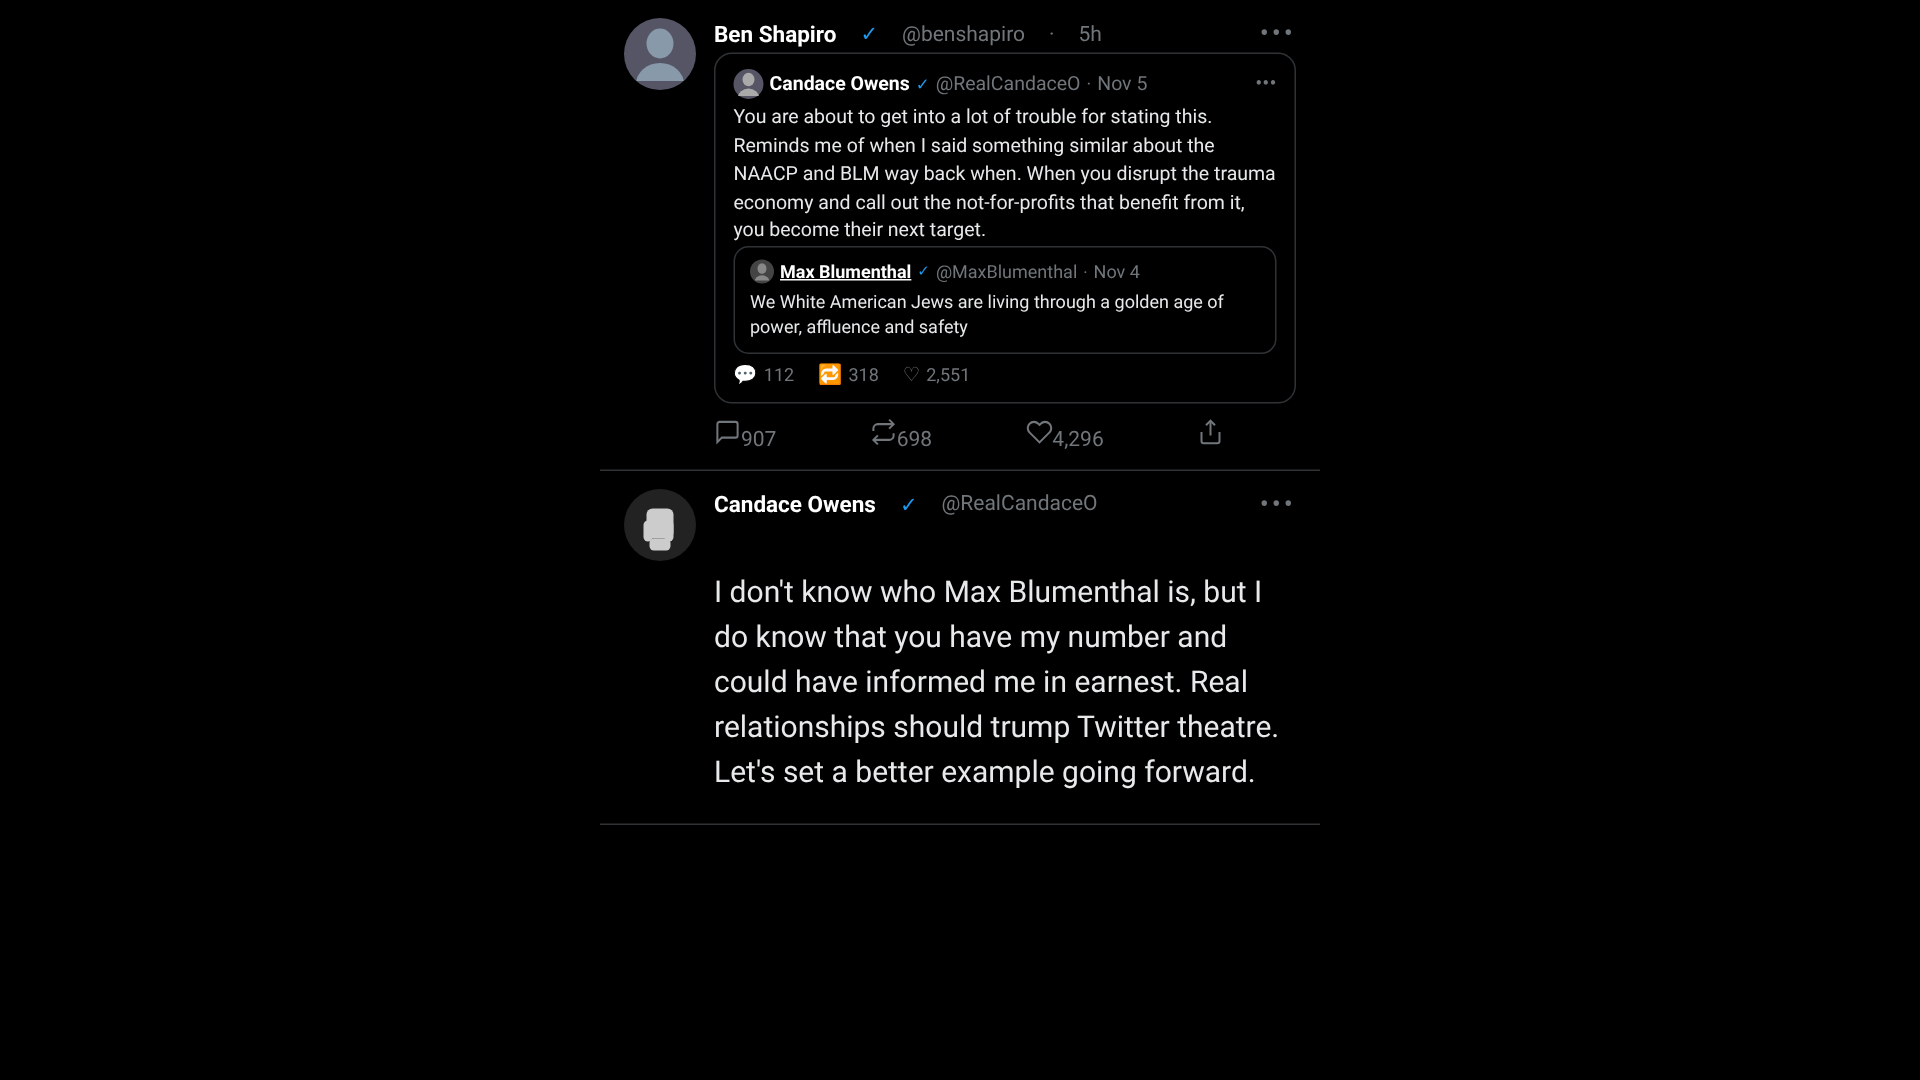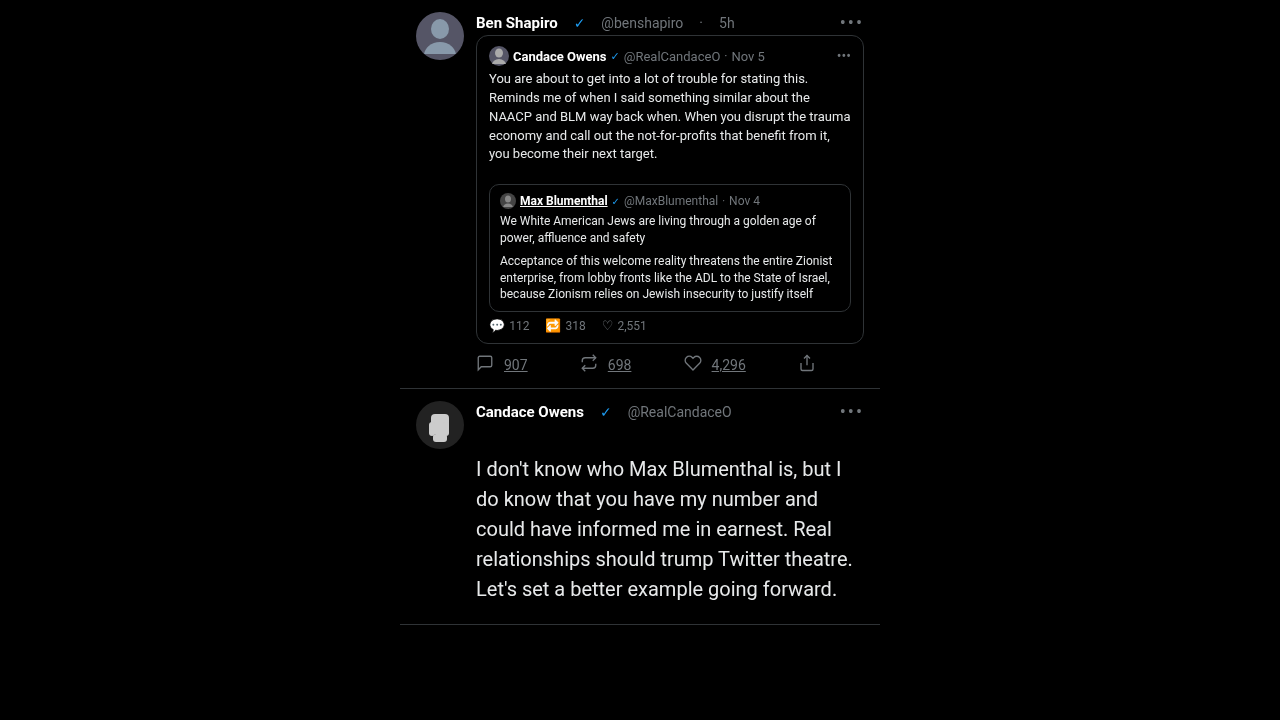--- a/index.html
+++ b/index.html
@@ -141,21 +141,21 @@
       font-size: 13px;
     }
     .qt-more {
       color: #71767b;
       font-size: 14px;
     }
     .qt-text {
       font-size: 13px;
       color: #e7e9ea;
       line-height: 1.45;
-      margin-bottom: 20px;
+      margin-bottom: 0;
     }
     .qt-inner {
       border: 1px solid #2f3336;
       border-radius: 10px;
       padding: 8px 10px;
       margin-bottom: 6px;
     }
     .qt-inner-header {
       display: flex;
       align-items: center;
@@ -215,26 +215,25 @@
       font-size: 13px;
     }
     .tweet-actions {
       display: flex;
       align-items: center;
       justify-content: space-between;
       max-width: 340px;
     }
     .action-btn {
       display: flex;
-      align-items: center;
-      gap: 10px;
+      align-items: flex-end;
+      gap: 0;
       color: #71767b;
       font-size: 14px;
       cursor: pointer;
-      text-decoration: underline;
     }
     .action-icon {
       font-size: 16px;
     }
     .replying-to {
       font-size: 14px;
       color: #71767b;
       margin-bottom: 8px;
     }
     .replying-to a {
@@ -305,21 +304,20 @@
                 <ellipse cx="5" cy="13" rx="5" ry="4.5" fill="#888"></ellipse>
               </svg>
             </div>
             <span class="qt-inner-name">Max Blumenthal</span>
             <span class="verified-icon" style="font-size:10px;">✓</span>
             <span class="qt-inner-handle">@MaxBlumenthal</span>
             <span class="dot" style="font-size:11px;">·</span>
             <span class="qt-inner-date">Nov 4</span>
           </div>
           <div class="qt-inner-text">We White American Jews are living through a golden age of power, affluence and safety</div>
-          <div class="qt-inner-text" style="margin-top:6px;">Acceptance of this welcome reality threatens the entire Zionist enterprise, from lobby fronts like the ADL to the State of Israel, because Zionism relies on Jewish insecurity to justify itself</div>
         </div>
 
 
         <div class="qt-actions">
           <div class="qt-action">
             <span class="qt-action-icon">💬</span>
             <span>112</span>
           </div>
           <div class="qt-action">
             <span class="qt-action-icon">🔁</span>

